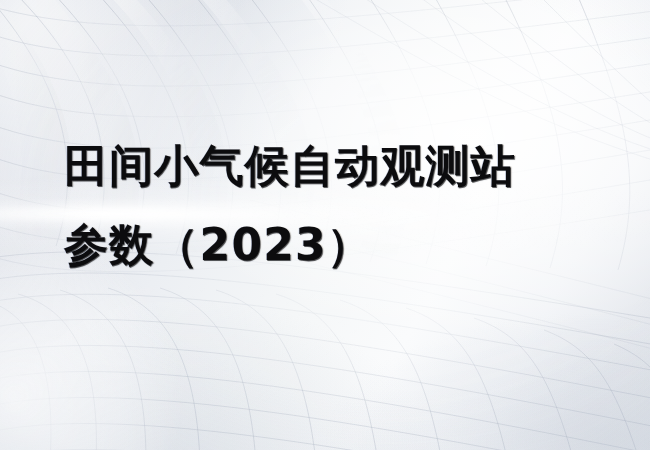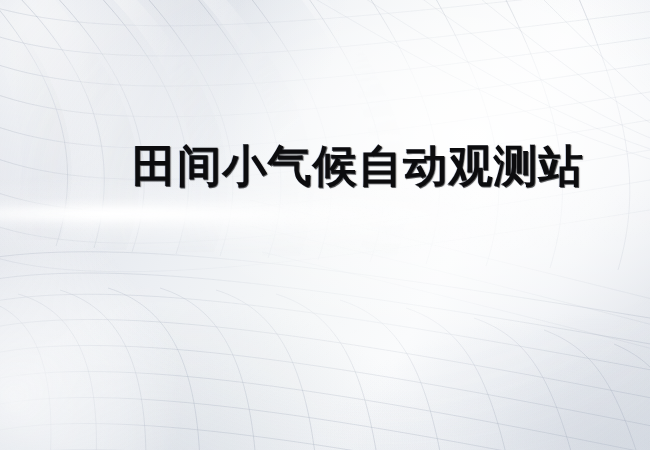--- a/index.html
+++ b/index.html
@@ -99,21 +99,20 @@
         rgba(198,205,216,0.34) 100%);
   }
 
   
   #title-block {
     position: absolute;
     left: 64px;
     top: 126px;
     width: 520px;
     z-index: 9;
-    text-align: right;
   }
   .title-line {
     font-family: "DejaVu Sans", "Liberation Sans", sans-serif;
     font-weight: 700;
     font-size: 44px;
     line-height: 79px;
     color: #0c0c0e;
     letter-spacing: 1.2px;
     white-space: nowrap;
     text-shadow:
@@ -245,15 +244,16 @@
   </svg>
 
   <div class="bg-layer" id="sweep-bottom"></div>
 
   <div class="bg-layer" id="light-streak"></div>
 
   <div class="bg-layer" id="vignette"></div>
 
   <div id="title-block">
     <div class="title-line">田间小气候自动观测站</div>
+    <div class="title-line">参数（2023）</div>
   </div>
 
 </div>
 
 </body></html>

